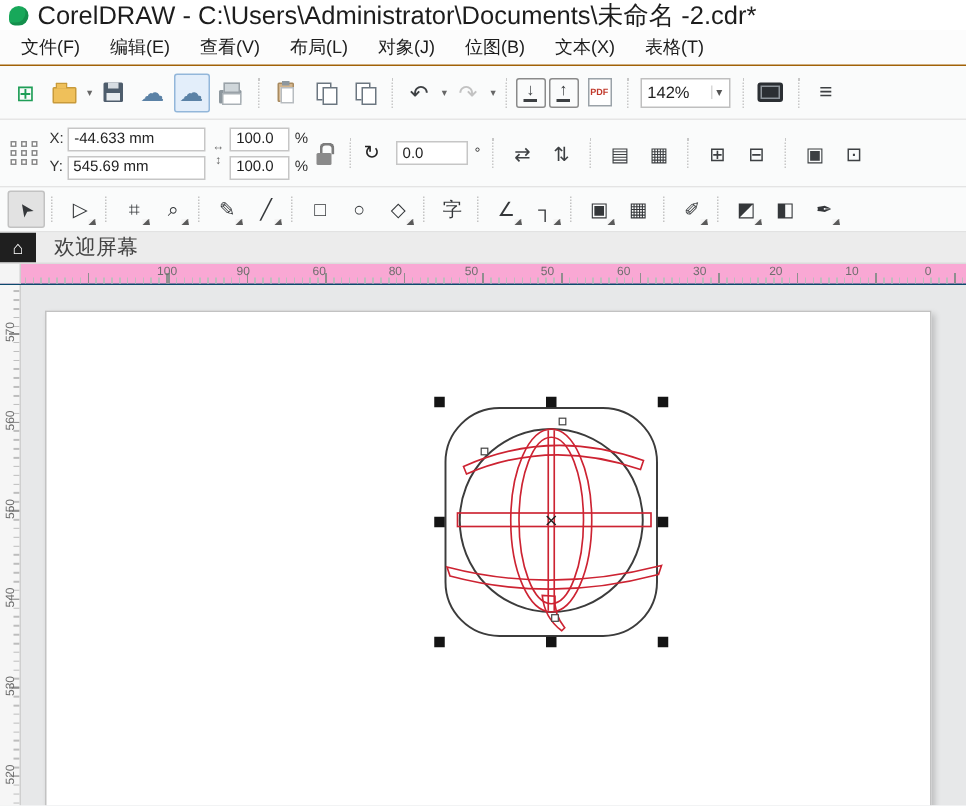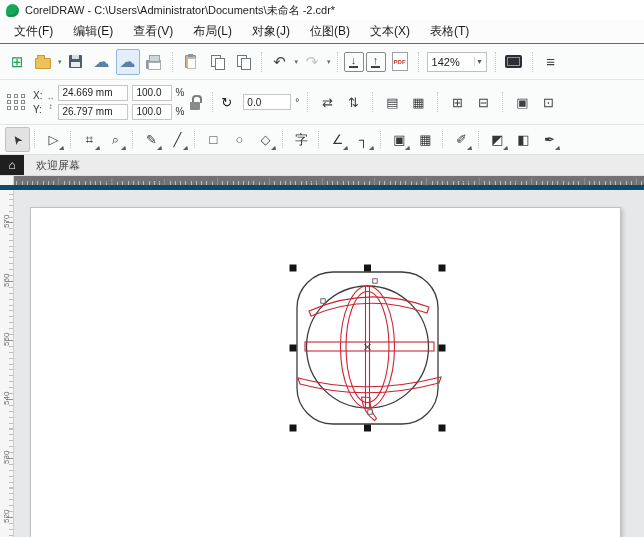--- a/index.html
+++ b/index.html
@@ -6,21 +6,21 @@
   html,body{width:644px;height:537px;overflow:hidden}
   body{font-family:"Liberation Sans","DejaVu Sans",sans-serif;font-size:12px;color:#222;
        background:#e8e9ea;display:flex;flex-direction:column}
   .bar{display:flex;align-items:center;flex-wrap:nowrap;overflow:hidden;white-space:nowrap;background:#fafbfb}
   .bar>*{flex-shrink:0}
 
   
   .titlebar{height:20px;background:#fff;padding:0 6px;gap:6px}
   .app-icon{width:13px;height:13px;border-radius:50% 50% 50% 4px;background:#18a85a;
             box-shadow:inset -2px -2px 0 rgba(0,0,0,.15)}
-  .title-text{font-size:11px;color:#1d1d1d}
+  .title-text{font-size:17px;color:#1d1d1d}
 
   
   .menubar{height:24px;background:#fcfcfc;padding:0 4px;border-bottom:1px solid #a16207}
   .menu-item{padding:0 10px;height:100%;display:flex;align-items:center;font-size:12px;color:#1c1c1c;cursor:default}
 
   
   .toolbar{height:36px;padding:0 5px;gap:2px;border-bottom:1px solid #e6e6e6}
   .tbtn{min-width:24px;height:26px;display:flex;align-items:center;justify-content:center;
         color:#3d4043;font-size:15px;border-radius:2px;border:1px solid transparent;background:none}
   .tbtn.pressed{border:1px solid #93b7da;background:#e3eefa}
@@ -82,25 +82,25 @@
   .tool[data-selected="true"]{background:#e2e2e2;border-color:#c2c2c2}
   .tool .corner{display:none;position:absolute;right:1px;bottom:1px;width:0;height:0;
                 border-left:4px solid transparent;border-bottom:4px solid #5a5a5a}
   .tool[data-flyout="true"] .corner{display:block}
   .tool[data-sep-after="true"]{margin-right:10px}
   .tool[data-sep-after="true"]::after{content:'';position:absolute;right:-6px;top:3px;bottom:3px;border-right:1px dotted #c4c4c4}
 
   
   .tabbar{height:21px;background:#ececec;border-bottom:1px solid #dcdcdc;gap:0}
   .home-tab{width:24px;height:100%;background:#1f1f1f;color:#fff;display:flex;align-items:center;justify-content:center;font-size:12px}
-  .tab{height:100%;display:flex;align-items:center;padding:0 12px;font-size:11px;color:#444}
+  .tab{height:100%;display:flex;align-items:center;padding:0 12px;font-size:14px;color:#444}
   .tab.active{background:#e2efec;color:#1c1c1c;border-bottom:3px solid #12a28e;padding-top:1px}
 
   
-  .rulerrow{height:14px;display:flex;background:#737373;border-bottom:5px solid #0c4a6e}
+  .rulerrow{height:14px;display:flex;background:#f9a8d4;border-bottom:1px solid #0c4a6e}
   .corner{width:14px;height:100%;border-right:1px solid #cfcfcf;background:#f4f4f4}
   .hruler{flex:1;position:relative;display:flex;align-items:flex-start;padding-left:72px;overflow:hidden;
     background-image:
       repeating-linear-gradient(90deg,#8f8f8f 0 1px,transparent 1px 52.4px),
       repeating-linear-gradient(90deg,#bdbdbd 0 1px,transparent 1px 5.24px);
     background-size:auto 7px,auto 4px;background-position:98px bottom,98px bottom;background-repeat:repeat-x}
   .hnum{width:52.4px;text-align:center;font-size:8px;color:#6e6e6e;line-height:9px}
   .main{flex:1;display:flex;overflow:hidden}
   .vruler{width:14px;background:#f6f6f6;border-right:1px solid #cfcfcf;display:flex;flex-direction:column;
     padding-top:2px;overflow:hidden;
@@ -211,32 +211,30 @@
       <i></i>
       <i></i>
       <i></i>
       <i></i>
       <i></i>
       <i></i>
   </div>
   <div class="stack">
     <div class="row">
       <span class="lbl">X:</span>
+      <input class="field w92" value="-44.633 mm" style="">
     </div>
     <div class="row">
       <span class="lbl">Y:</span>
+      <input class="field w92" value="545.69 mm" style="">
     </div>
   </div>
   <div class="sizeicons">
     <span>↔</span>
       <span>↕</span>
-  </div>
-  <div class="stack">
-    <input class="field w70" value="24.669 mm" style="">
-    <input class="field w70" value="26.797 mm" style="">
   </div>
   <div class="stack">
     <div class="row">
       <input class="field w40" value="100.0" style="">
       <span class="lbl">%</span>
     </div>
     <div class="row">
       <input class="field w40" value="100.0" style="">
       <span class="lbl">%</span>
     </div>

